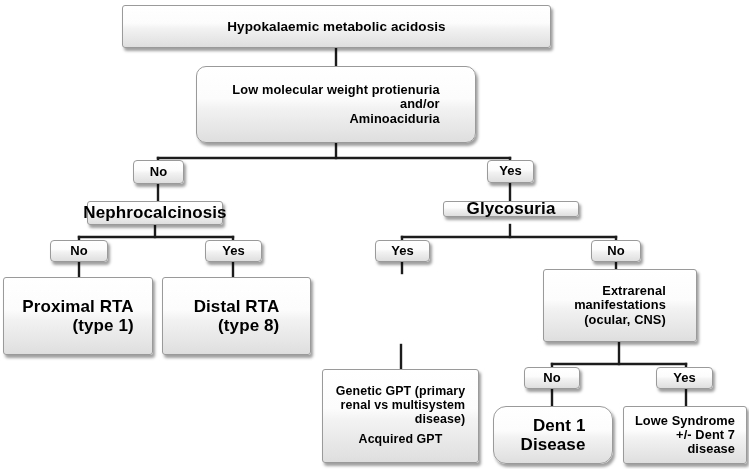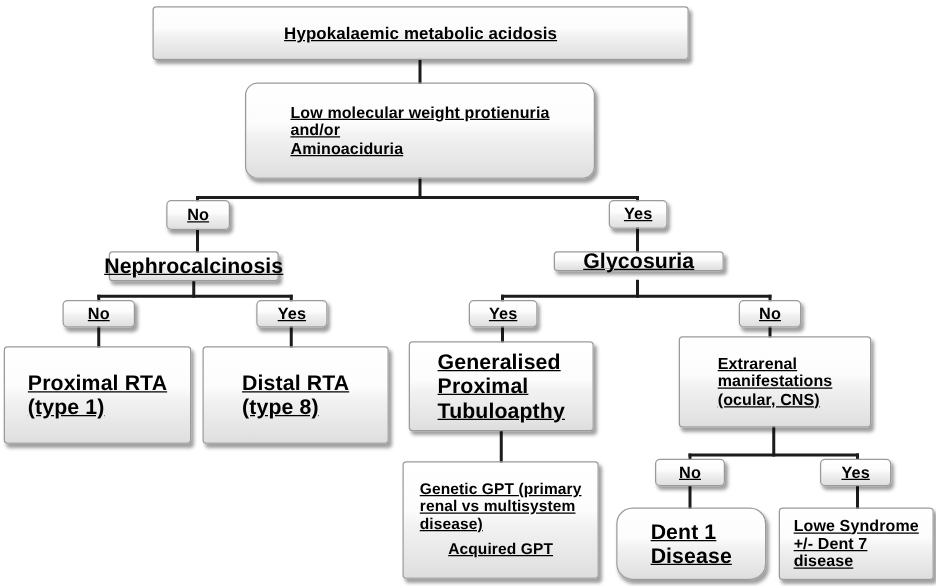--- a/index.html
+++ b/index.html
@@ -25,36 +25,35 @@
     width: 749px;
     height: 469px;
     pointer-events: none;
   }
   .node {
     position: absolute;
     box-sizing: border-box;
     display: flex;
     align-items: center;
     justify-content: center;
-    text-align: left;
+    text-align: right;
     color: #000000;
     border: 1px solid #9a9a9a;
     border-radius: 3px;
     background: linear-gradient(to bottom,
                 #ffffff 0%,
                 #fcfcfc 42%,
                 #f2f2f2 55%,
                 #e2e2e2 92%,
                 #dedede 100%);
     box-shadow: 2px 3px 3px rgba(0,0,0,0.38);
     font-weight: bold;
     line-height: 1.12;
     letter-spacing: 0.1px;
     z-index: 2;
-    text-decoration: underline;
   }
   .node .txt {
     display: block;
     padding: 0 4px;
     white-space: pre-line;
   }
   .node.big   { font-size: 13.5px; }
   .node.mid   { font-size: 12.8px; }
   .node.small { font-size: 17px; }
   .node.gpt   { font-size: 12.4px; }
@@ -160,25 +159,20 @@
     <span class="txt">Glycosuria</span>
   </div>
 
   <div class="node decision" style="left:375px; top:240px; width:55px; height:22px;">
     <span class="txt">Yes</span>
   </div>
   <div class="node decision" style="left:591px; top:240px; width:50px; height:22px;">
     <span class="txt">No</span>
   </div>
 
-  <div class="node small" style="left:327px; top:273px; width:148px; height:72px;">
-    <span class="txt">Generalised
-Proximal
-Tubuloapthy</span>
-  </div>
 
   <div class="node gpt stack" style="left:322px; top:369px; width:157px; height:94px;">
     <span class="txt">Genetic GPT (primary
 renal vs multisystem
 disease)</span>
     <span class="txt">Acquired GPT</span>
   </div>
 
   <div class="node mid" style="left:543px; top:269px; width:154px; height:73px;">
     <span class="txt">Extrarenal

